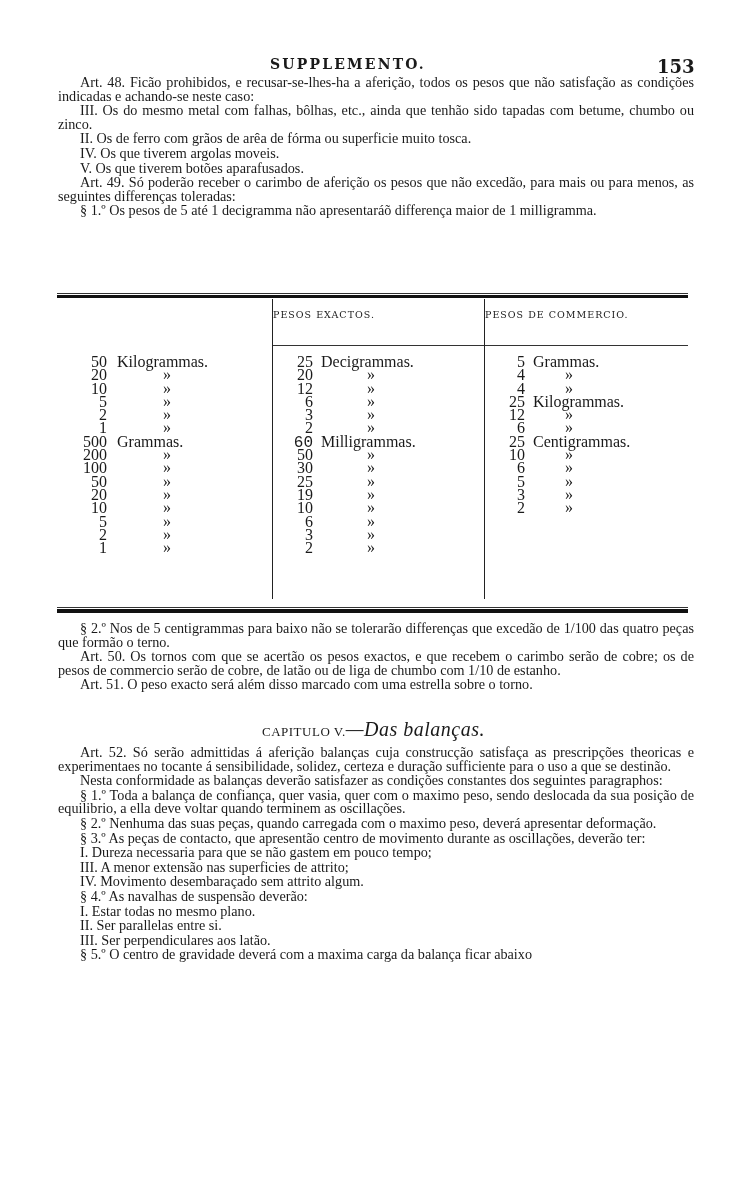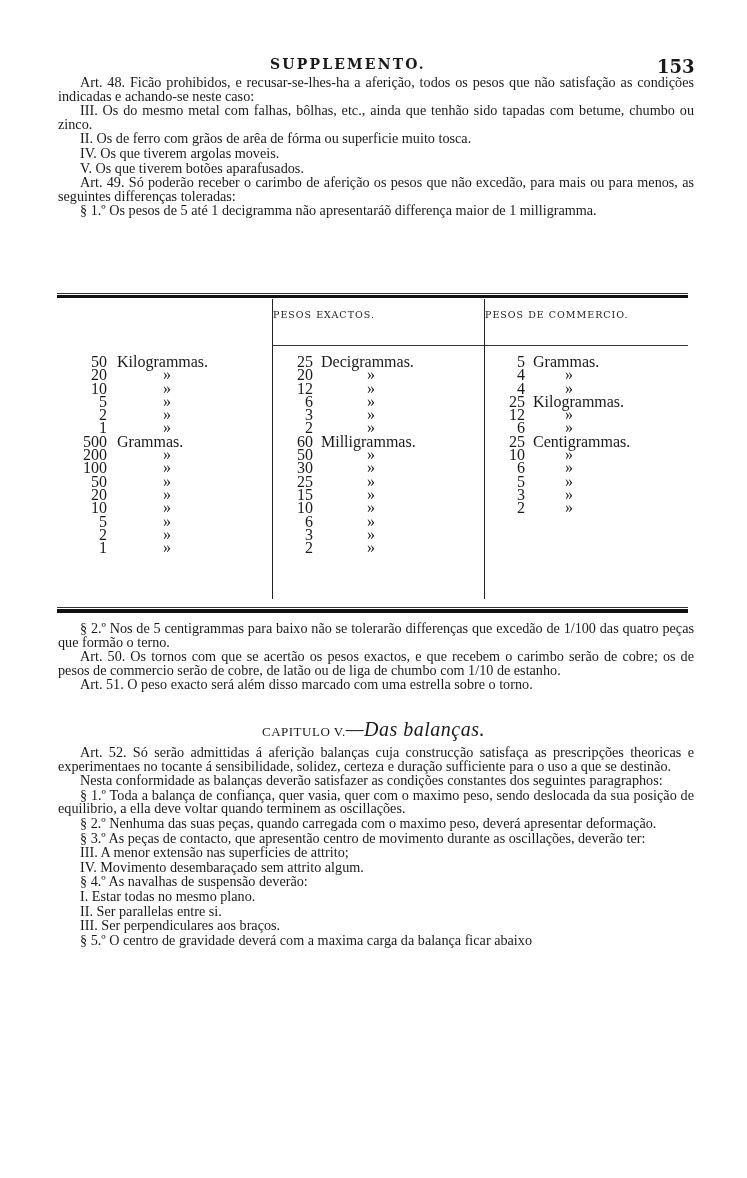--- a/index.html
+++ b/index.html
@@ -93,25 +93,25 @@
         <div class="row"><span class="num" style="width: 40px;">2</span><span class="unit" style="left: 96px;">»</span></div>
         <div class="row"><span class="num" style="width: 40px;">1</span><span class="unit" style="left: 96px;">»</span></div>
       </div>
     <div class="col" id="col1" style="left:228px; width:195px;">
         <div class="row"><span class="num" style="width: 28px;">25</span><span class="unit" style="left: 36px;">Decigrammas.</span></div>
         <div class="row"><span class="num" style="width: 28px;">20</span><span class="unit" style="left: 82px;">»</span></div>
         <div class="row"><span class="num" style="width: 28px;">12</span><span class="unit" style="left: 82px;">»</span></div>
         <div class="row"><span class="num" style="width: 28px;">6</span><span class="unit" style="left: 82px;">»</span></div>
         <div class="row"><span class="num" style="width: 28px;">3</span><span class="unit" style="left: 82px;">»</span></div>
         <div class="row"><span class="num" style="width: 28px;">2</span><span class="unit" style="left: 82px;">»</span></div>
-        <div class="row"><span class="num" style="width: 28px;">60</span><span class="unit" style="left: 36px;">Milligrammas.</span></div>
+        <div class="row"><span class="num" style="width: 28px; font-family: Liberation Mono, monospace;">60</span><span class="unit" style="left: 36px;">Milligrammas.</span></div>
         <div class="row"><span class="num" style="width: 28px;">50</span><span class="unit" style="left: 82px;">»</span></div>
         <div class="row"><span class="num" style="width: 28px;">30</span><span class="unit" style="left: 82px;">»</span></div>
         <div class="row"><span class="num" style="width: 28px;">25</span><span class="unit" style="left: 82px;">»</span></div>
-        <div class="row"><span class="num" style="width: 28px;">15</span><span class="unit" style="left: 82px;">»</span></div>
+        <div class="row"><span class="num" style="width: 28px;">19</span><span class="unit" style="left: 82px;">»</span></div>
         <div class="row"><span class="num" style="width: 28px;">10</span><span class="unit" style="left: 82px;">»</span></div>
         <div class="row"><span class="num" style="width: 28px;">6</span><span class="unit" style="left: 82px;">»</span></div>
         <div class="row"><span class="num" style="width: 28px;">3</span><span class="unit" style="left: 82px;">»</span></div>
         <div class="row"><span class="num" style="width: 28px;">2</span><span class="unit" style="left: 82px;">»</span></div>
       </div>
     <div class="col" id="col2" style="left:440px; width:190px;">
         <div class="row"><span class="num" style="width: 28px;">5</span><span class="unit" style="left: 36px;">Grammas.</span></div>
         <div class="row"><span class="num" style="width: 28px;">4</span><span class="unit" style="left: 68px;">»</span></div>
         <div class="row"><span class="num" style="width: 28px;">4</span><span class="unit" style="left: 68px;">»</span></div>
         <div class="row"><span class="num" style="width: 28px;">25</span><span class="unit" style="left: 36px;">Kilogrammas.</span></div>
@@ -140,21 +140,22 @@
   <div class="chapter">
     <span class="caps">CAPITULO V.</span><span class="it">—Das balanças.</span>
   </div>
 
   <div class="block" id="bottom-block" style="top:745px;">
       <p class="indent">Art. 52. Só serão admittidas á aferição balanças cuja construcção satisfaça as prescripções theoricas e experimentaes no tocante á sensibilidade, solidez, certeza e duração sufficiente para o uso a que se destinão.</p>
       <p class="indent">Nesta conformidade as balanças deverão satisfazer as condições constantes dos seguintes paragraphos:</p>
       <p class="indent">§ 1.º Toda a balança de confiança, quer vasia, quer com o maximo peso, sendo deslocada da sua posição de equilibrio, a ella deve voltar quando terminem as oscillações.</p>
       <p class="indent">§ 2.º Nenhuma das suas peças, quando carregada com o maximo peso, deverá apresentar deformação.</p>
       <p class="indent">§ 3.º As peças de contacto, que apresentão centro de movimento durante as oscillações, deverão ter:</p>
+      <p class="indent">I. Dureza necessaria para que se não gastem em pouco tempo;</p>
       <p class="indent">III. A menor extensão nas superficies de attrito;</p>
       <p class="indent">IV. Movimento desembaraçado sem attrito algum.</p>
       <p class="indent">§ 4.º As navalhas de suspensão deverão:</p>
       <p class="indent">I. Estar todas no mesmo plano.</p>
       <p class="indent">II. Ser parallelas entre si.</p>
-      <p class="indent">III. Ser perpendiculares aos braços.</p>
+      <p class="indent">III. Ser perpendiculares aos latão.</p>
       <p class="indent">§ 5.º O centro de gravidade deverá com a maxima carga da balança ficar abaixo</p>
     </div>
 </div>
 
 </body></html>

